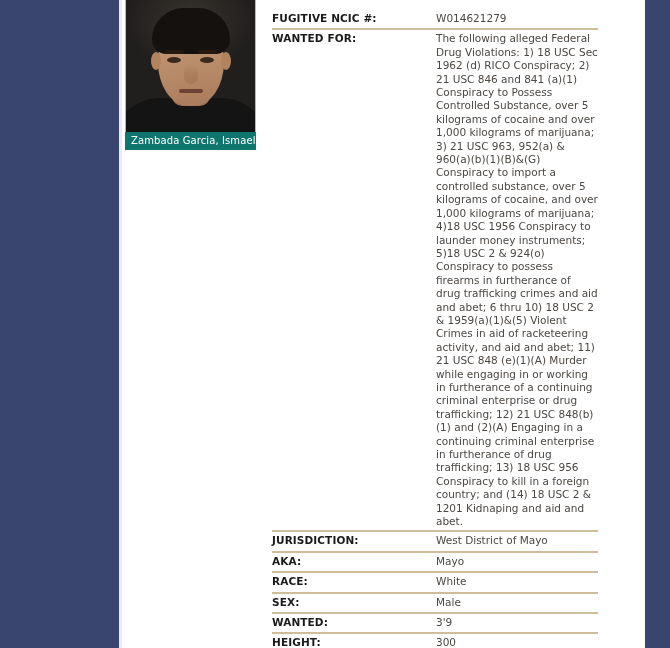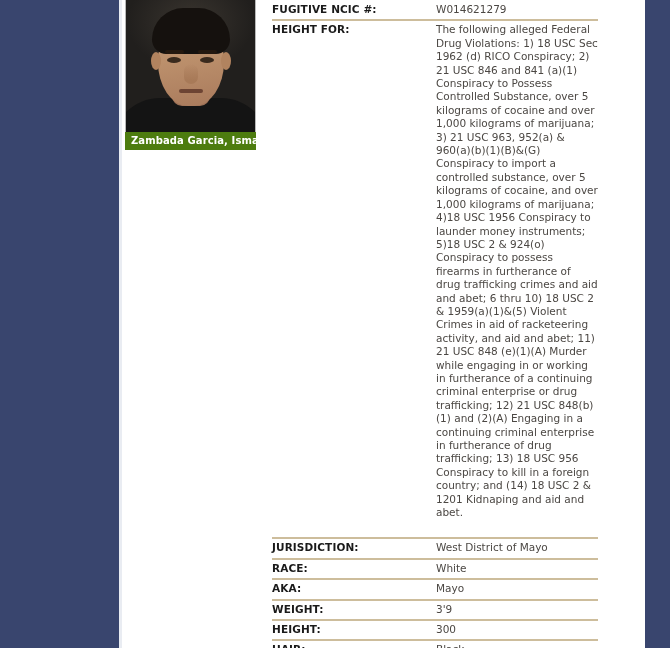--- a/index.html
+++ b/index.html
@@ -164,24 +164,24 @@
     top: 95px;
     width: 24px;
     height: 4px;
     background: #6d4433;
     border-radius: 3px;
   }
   .photo-caption {
     position: relative;
     width: 131px;
     box-sizing: border-box;
-    background: #4d7c0f;
+    background: #0f766e;
     color: #ffffff;
     font-size: 10px;
-    font-weight: bold;
+    font-weight: normal;
     line-height: 13px;
     padding: 2px 0 3px 6px;
     letter-spacing: 0.1px;
     white-space: nowrap;
   }
   
   .info-table {
     position: absolute;
     left: 150px;
     top: 0;
@@ -190,35 +190,35 @@
     table-layout: fixed;
   }
   .info-table td {
     vertical-align: top;
     padding: 2px 0 3px 0;
     border-bottom: 2px solid #cdbd9c;
     font-size: 10.5px;
     line-height: 13.4px;
   }
   .info-table tr:first-child td {
-    padding-top: 3px;
+    padding-top: 12px;
   }
   .info-table td.label {
     width: 162px;
     font-weight: bold;
     color: #1a1a1a;
     letter-spacing: 0.1px;
   }
   .info-table td.value {
     width: 162px;
     color: #4b4743;
     padding-left: 2px;
   }
   .info-table tr.wanted td.value {
-    padding-bottom: 18px;
+    padding-bottom: 2px;
   }
 </style>
 </head>
 <body>
 
 <div class="page">
 
   <div class="band-left"></div>
   <div class="band-left-edge"></div>
   <div class="band-right"></div>
@@ -248,42 +248,46 @@
 
     <table class="info-table">
       <tbody>
 
         <tr>
           <td class="label">FUGITIVE NCIC #:</td>
           <td class="value">W014621279</td>
         </tr>
 
         <tr class="wanted">
-          <td class="label">HEIGHT FOR:</td>
+          <td class="label">WANTED FOR:</td>
           <td class="value">The following alleged Federal Drug Violations: 1) 18 USC Sec 1962 (d) RICO Conspiracy; 2) 21 USC 846 and 841 (a)(1) Conspiracy to Possess Controlled Substance, over 5 kilograms of cocaine and over 1,000 kilograms of marijuana; 3) 21 USC 963, 952(a) &amp; 960(a)(b)(1)(B)&amp;(G) Conspiracy to import a controlled substance, over 5 kilograms of cocaine, and over 1,000 kilograms of marijuana; 4)18 USC 1956 Conspiracy to launder money instruments; 5)18 USC 2 &amp; 924(o) Conspiracy to possess firearms in furtherance of drug trafficking crimes and aid and abet; 6 thru 10) 18 USC 2 &amp; 1959(a)(1)&amp;(5) Violent Crimes in aid of racketeering activity, and aid and abet; 11) 21 USC 848 (e)(1)(A) Murder while engaging in or working in furtherance of a continuing criminal enterprise or drug trafficking; 12) 21 USC 848(b)(1) and (2)(A) Engaging in a continuing criminal enterprise in furtherance of drug trafficking; 13) 18 USC 956 Conspiracy to kill in a foreign country; and (14) 18 USC 2 &amp; 1201 Kidnaping and aid and abet.</td>
         </tr>
 
         <tr>
           <td class="label">JURISDICTION:</td>
           <td class="value">West District of Mayo</td>
         </tr>
 
         <tr>
+          <td class="label">AKA:</td>
+          <td class="value">Mayo</td>
+        </tr>
+
+        <tr>
           <td class="label">RACE:</td>
           <td class="value">White</td>
         </tr>
 
         <tr>
-          <td class="label">AKA:</td>
-          <td class="value">Mayo</td>
-        </tr>
-
-
-        <tr>
-          <td class="label">WEIGHT:</td>
+          <td class="label">SEX:</td>
+          <td class="value">Male</td>
+        </tr>
+
+        <tr>
+          <td class="label">WANTED:</td>
           <td class="value">3'9</td>
         </tr>
 
         <tr>
           <td class="label">HEIGHT:</td>
           <td class="value">300</td>
         </tr>
 
         <tr>
           <td class="label">HAIR:</td>

